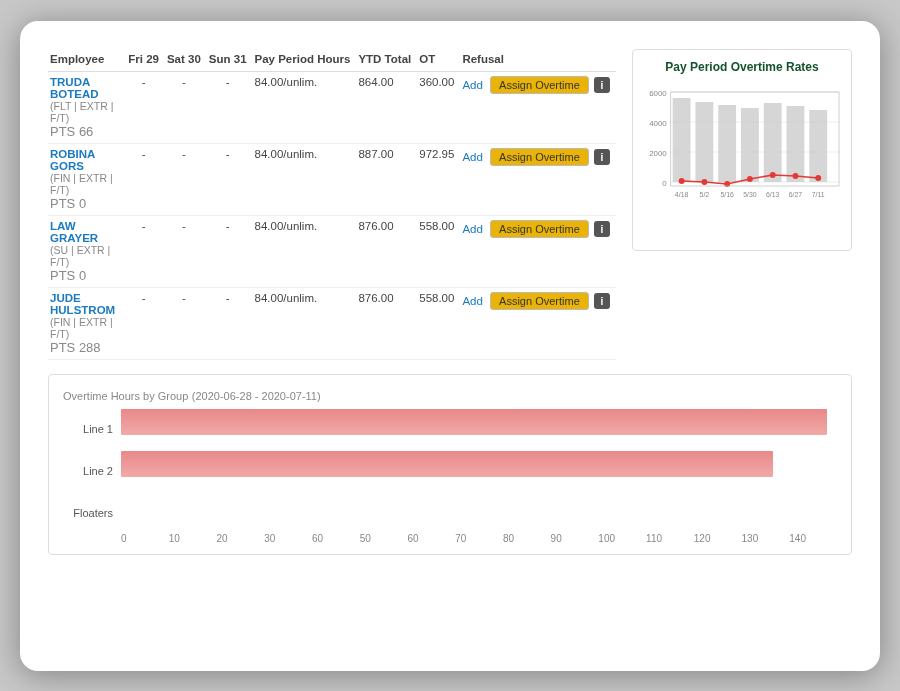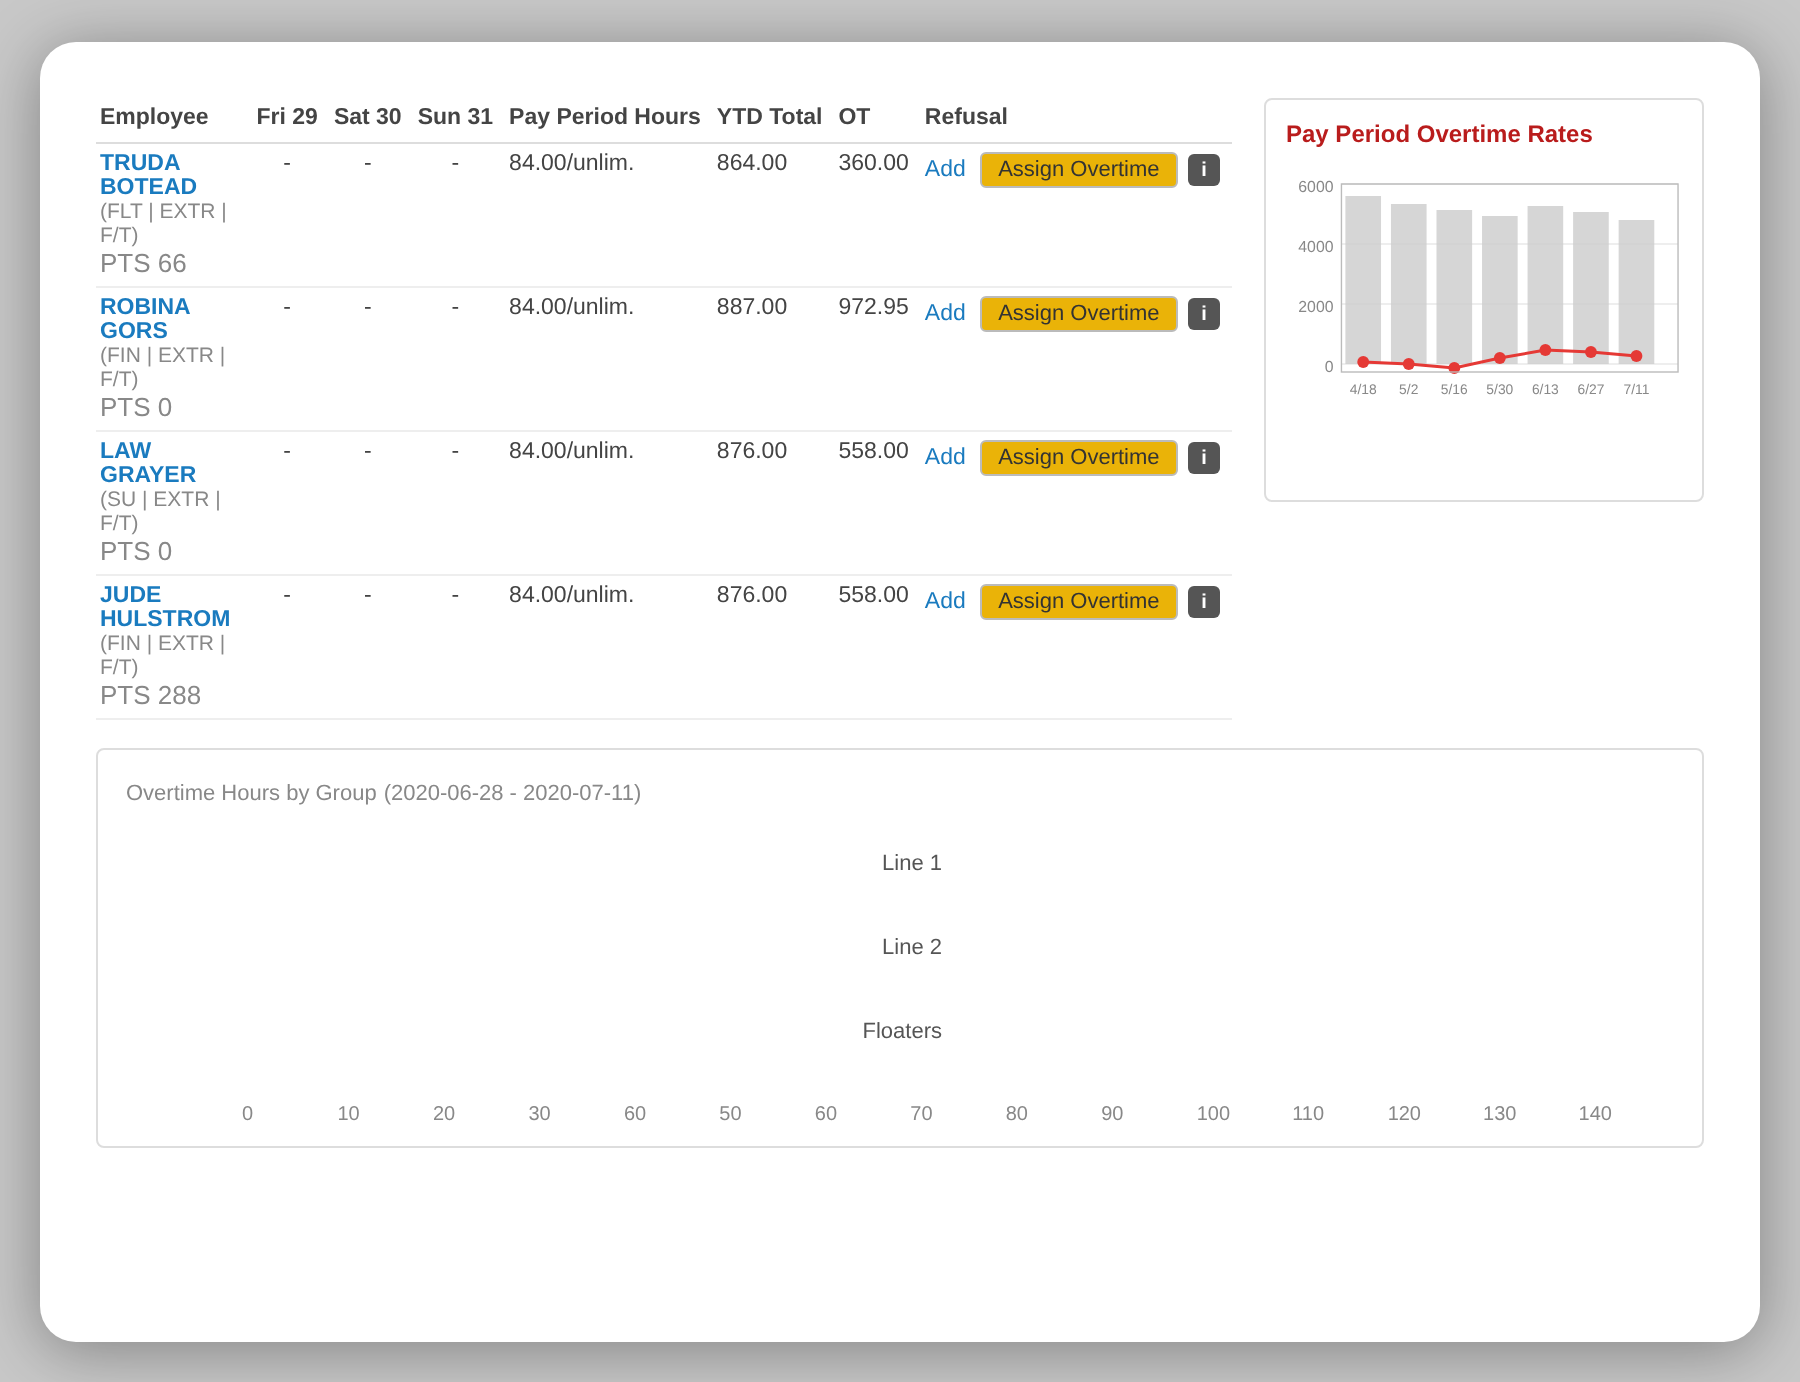--- a/index.html
+++ b/index.html
@@ -106,22 +106,23 @@
       width: 220px;
       min-width: 200px;
       border: 1px solid #ddd;
       border-radius: 4px;
       padding: 10px 10px 8px 10px;
       background: #fff;
     }
     .ot-chart-title {
       font-size: 12px;
       font-weight: 600;
-      color: #b91c1c;
+      color: #14532d;
       margin-bottom: 8px;
+      text-align: center;
     }
     .bar-chart-area {
       width: 100%;
       height: 160px;
       position: relative;
     }
     .bar-chart-svg {
       width: 100%;
       height: 100%;
     }
@@ -129,36 +130,35 @@
     .bottom-chart-wrap {
       border: 1px solid #ddd;
       border-radius: 4px;
       padding: 14px 14px 10px 14px;
       background: #fff;
     }
     .bottom-chart-title {
       font-size: 12.5px;
       font-weight: 700;
       color: #333;
-      margin-bottom: 23px;
+      margin-bottom: 4px;
     }
     .bottom-chart-title span {
       font-weight: 400;
       font-size: 11px;
       color: #888;
     }
     .horiz-bar-chart {
       position: relative;
     }
     .hbar-row {
       display: flex;
-      align-items: center;
+      align-items: flex-end;
       margin-bottom: 14px;
       height: 28px;
-      flex-direction: column;
     }
     .hbar-label {
       width: 58px;
       text-align: right;
       font-size: 11px;
       color: #555;
       padding-right: 8px;
       flex-shrink: 0;
     }
     .hbar-track {

